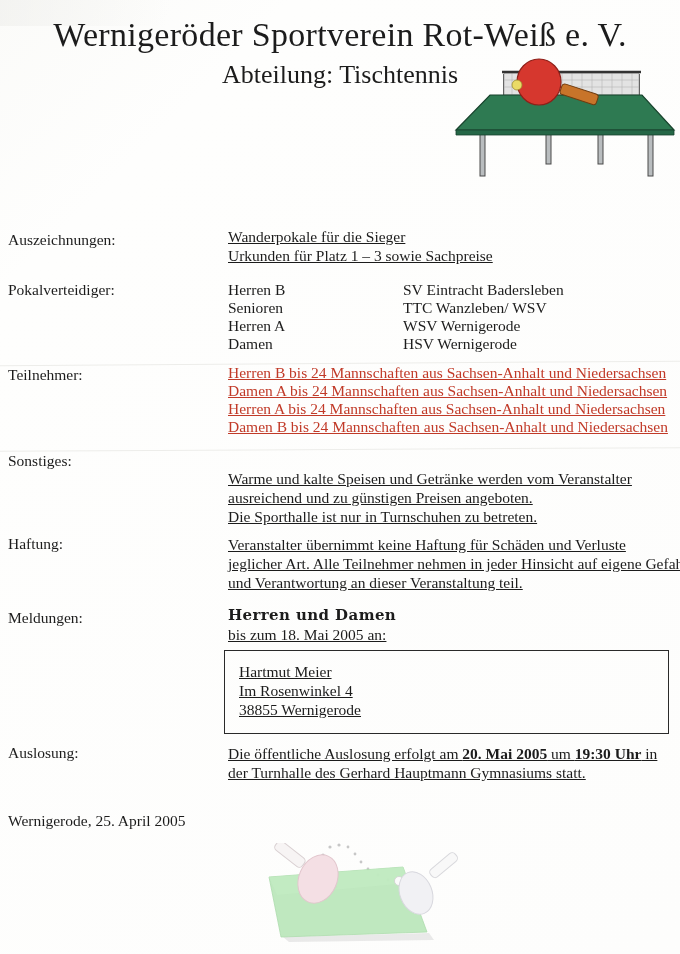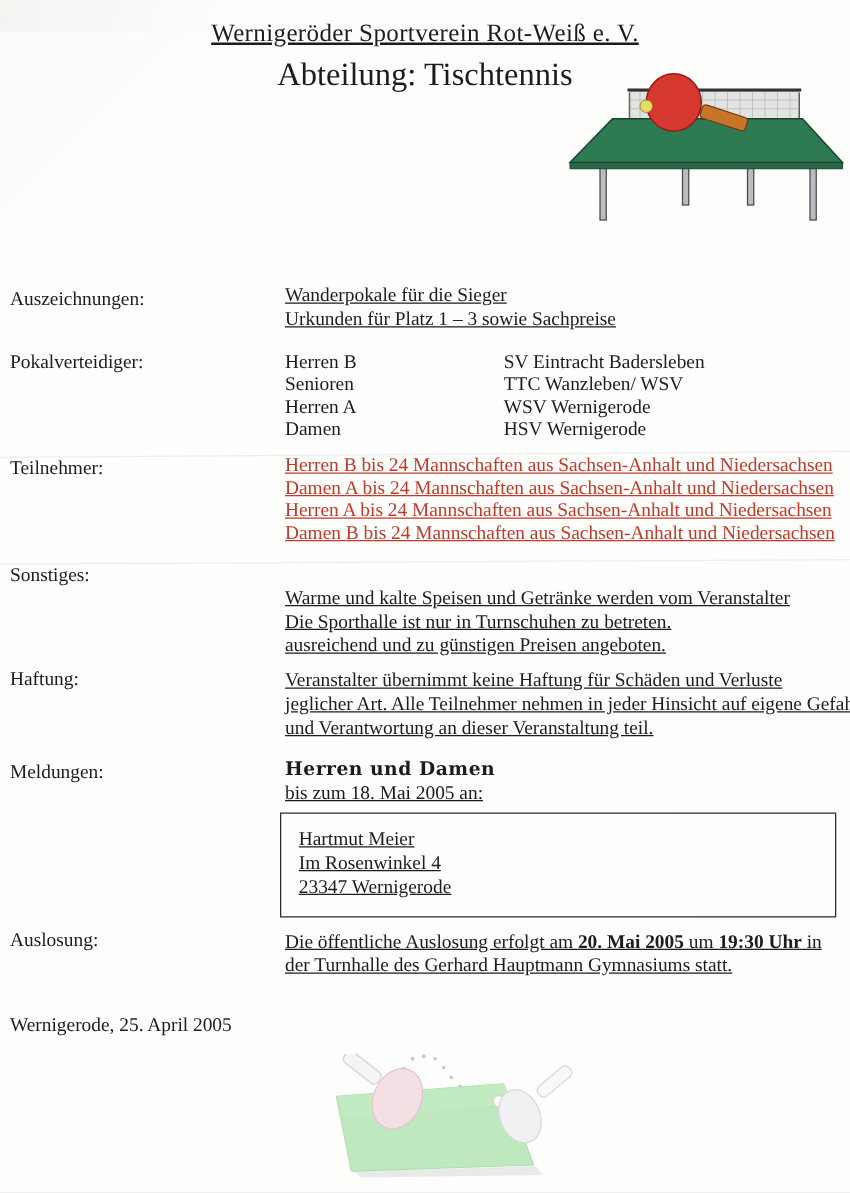--- a/index.html
+++ b/index.html
@@ -15,21 +15,21 @@
     overflow:hidden;
   }
   
   .scanline{position:absolute;height:1px;background:#ededea;width:100%;}
   .scanline.a{top:363px;transform:rotate(-0.4deg);}
   .scanline.b{top:449px;transform:rotate(-0.3deg);}
   .scan-smudge{position:absolute;top:0;left:0;width:240px;height:26px;
     background:linear-gradient(100deg,#ededea,transparent 70%);opacity:.55;}
 
   .title-block{position:absolute;top:16px;left:0;width:100%;text-align:center;}
-  .title-line1{font-size:20px;letter-spacing:.3px;text-decoration:underline;}
+  .title-line1{font-size:34px;letter-spacing:.3px;}
   .title-line2{font-size:26px;margin-top:6px;}
 
   .tt-table-art{position:absolute;left:450px;top:58px;}
   .bottom-art{position:absolute;left:233px;top:843px;}
 
   .row{position:absolute;left:0;width:680px;}
   .label{position:absolute;left:8px;top:0;white-space:nowrap;}
   .content{position:absolute;left:228px;top:0;}
   .line{line-height:19px;white-space:nowrap;text-decoration:underline;}
   .line.tight{line-height:18px;}
@@ -150,22 +150,22 @@
       <div class="line tight red">Damen A bis 24 Mannschaften aus Sachsen-Anhalt und Niedersachsen</div>
       <div class="line tight red">Herren A bis 24 Mannschaften aus Sachsen-Anhalt und Niedersachsen</div>
       <div class="line tight red">Damen B bis 24 Mannschaften aus Sachsen-Anhalt und Niedersachsen</div>
     </div>
   </div>
 
   <div class="row" style="top:452px;">
     <div class="label">Sonstiges:</div>
     <div class="content" style="top:17px;">
       <div class="line">Warme und kalte Speisen und Getränke werden vom Veranstalter</div>
+      <div class="line">ausreichend und zu günstigen Preisen angeboten.</div>
       <div class="line">Die Sporthalle ist nur in Turnschuhen zu betreten.</div>
-      <div class="line">ausreichend und zu günstigen Preisen angeboten.</div>
     </div>
   </div>
 
   <div class="row" style="top:535px;">
     <div class="label">Haftung:</div>
     <div class="content">
       <div class="line">Veranstalter übernimmt keine Haftung für Schäden und Verluste</div>
       <div class="line">jeglicher Art. Alle Teilnehmer nehmen in jeder Hinsicht auf eigene Gefahr</div>
       <div class="line">und Verantwortung an dieser Veranstaltung teil.</div>
     </div>
@@ -176,21 +176,21 @@
     <div class="content" style="top:-1px;">
       <div class="fancy-heading">Herren und Damen</div>
       <div class="line">bis zum 18. Mai 2005 an:</div>
     </div>
   </div>
 
   <div class="contact-box">
     <div class="contact-left">
       <div class="line">Hartmut Meier</div>
       <div class="line">Im Rosenwinkel 4</div>
-      <div class="line">23347 Wernigerode</div>
+      <div class="line">38855 Wernigerode</div>
     </div>
   </div>
 
   <div class="row" style="top:744px;">
     <div class="label">Auslosung:</div>
     <div class="content">
       <div class="line"><span>Die öffentliche Auslosung erfolgt am </span><span class="bold">20. Mai 2005</span><span> um </span><span class="bold">19:30 Uhr</span><span> in</span></div>
       <div class="line">der Turnhalle des Gerhard Hauptmann Gymnasiums statt.</div>
     </div>
   </div>

